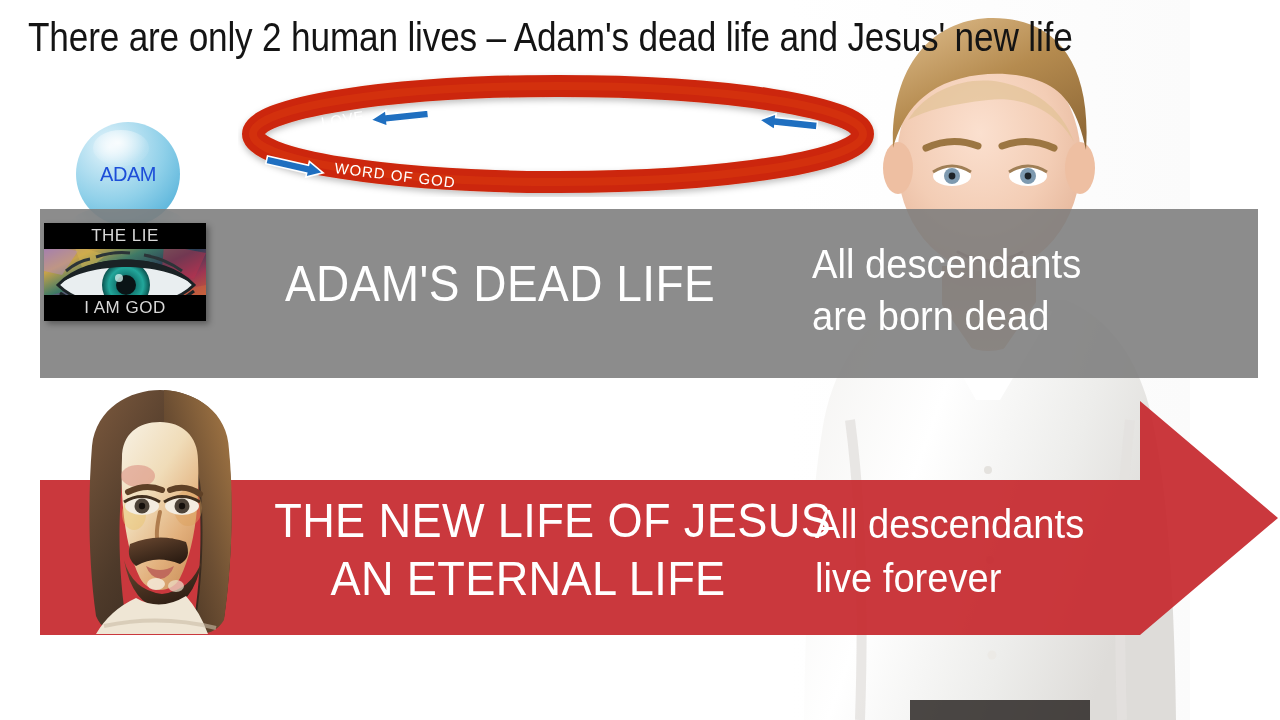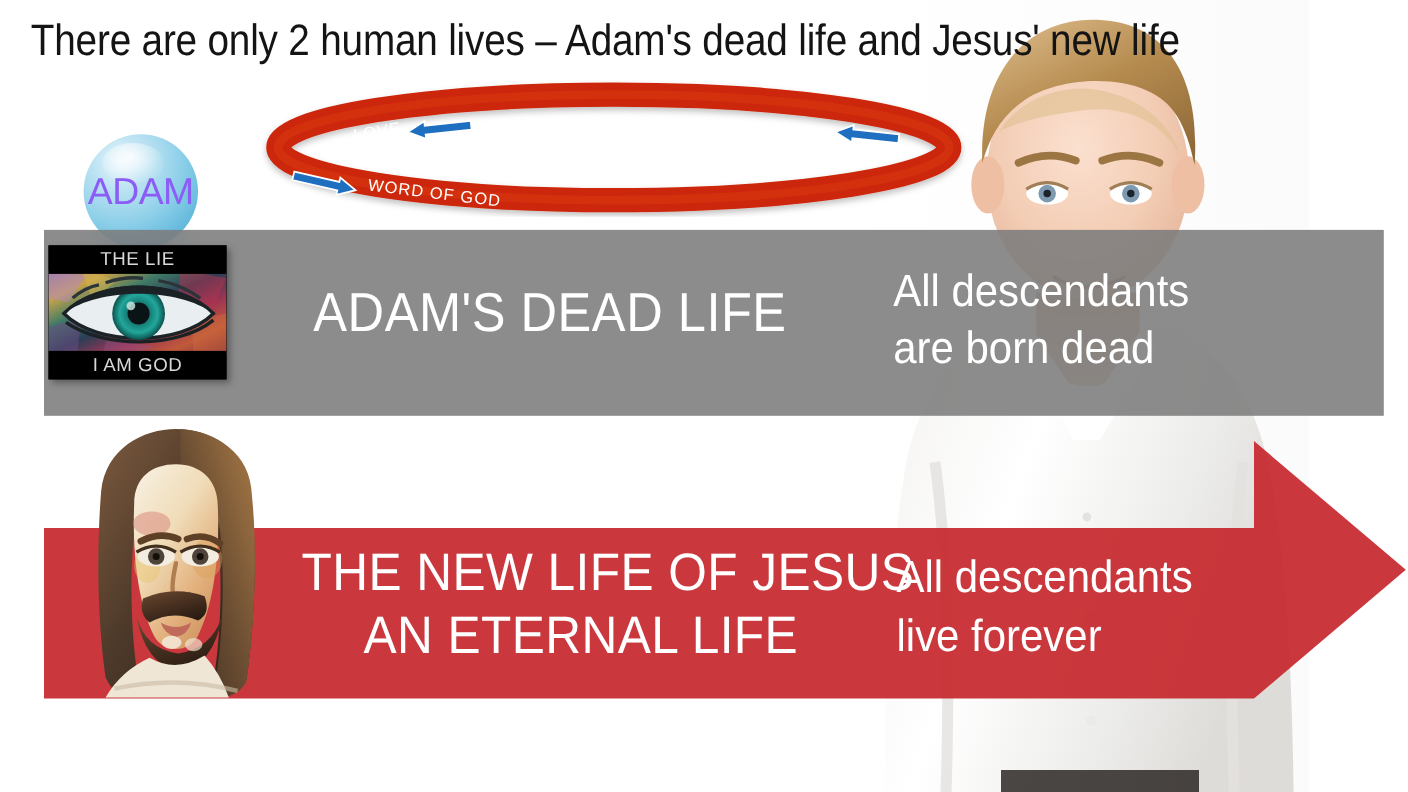--- a/index.html
+++ b/index.html
@@ -109,43 +109,43 @@
     border-radius: 50%;
     background: radial-gradient(ellipse at 45% 35%, rgba(255,255,255,0.85) 0%, rgba(255,255,255,0.12) 65%, rgba(255,255,255,0) 100%);
   }
   .adam-sphere .adam-label {
     position: absolute;
     inset: 0;
     display: flex;
     align-items: center;
     justify-content: center;
     font-family: "Liberation Sans", sans-serif;
-    font-size: 34px;
+    font-size: 20px;
     font-weight: 400;
-    color: #8b5cf6;
+    color: #1d4ed8;
     letter-spacing: -0.5px;
   }
   .adam-reflection {
     position: absolute;
     left: 70px;
     top: 206px;
     width: 116px;
     height: 38px;
     z-index: 17;
     background: radial-gradient(ellipse at 50% 0%, rgba(115,195,223,0.85) 0%, rgba(140,205,228,0.45) 45%, rgba(255,255,255,0) 78%);
     border-radius: 50%/60%;
   }
 
   
   .lie-card {
     position: absolute;
     left: 44px;
     top: 223px;
     width: 162px;
-    height: 122px;
+    height: 98px;
     z-index: 30;
     background: #000;
     box-shadow: 3px 3px 6px rgba(0,0,0,0.35);
     overflow: hidden;
   }
   .lie-card .cap {
     position: absolute;
     left: 0; right: 0;
     height: 26px;
     background: #000000;

